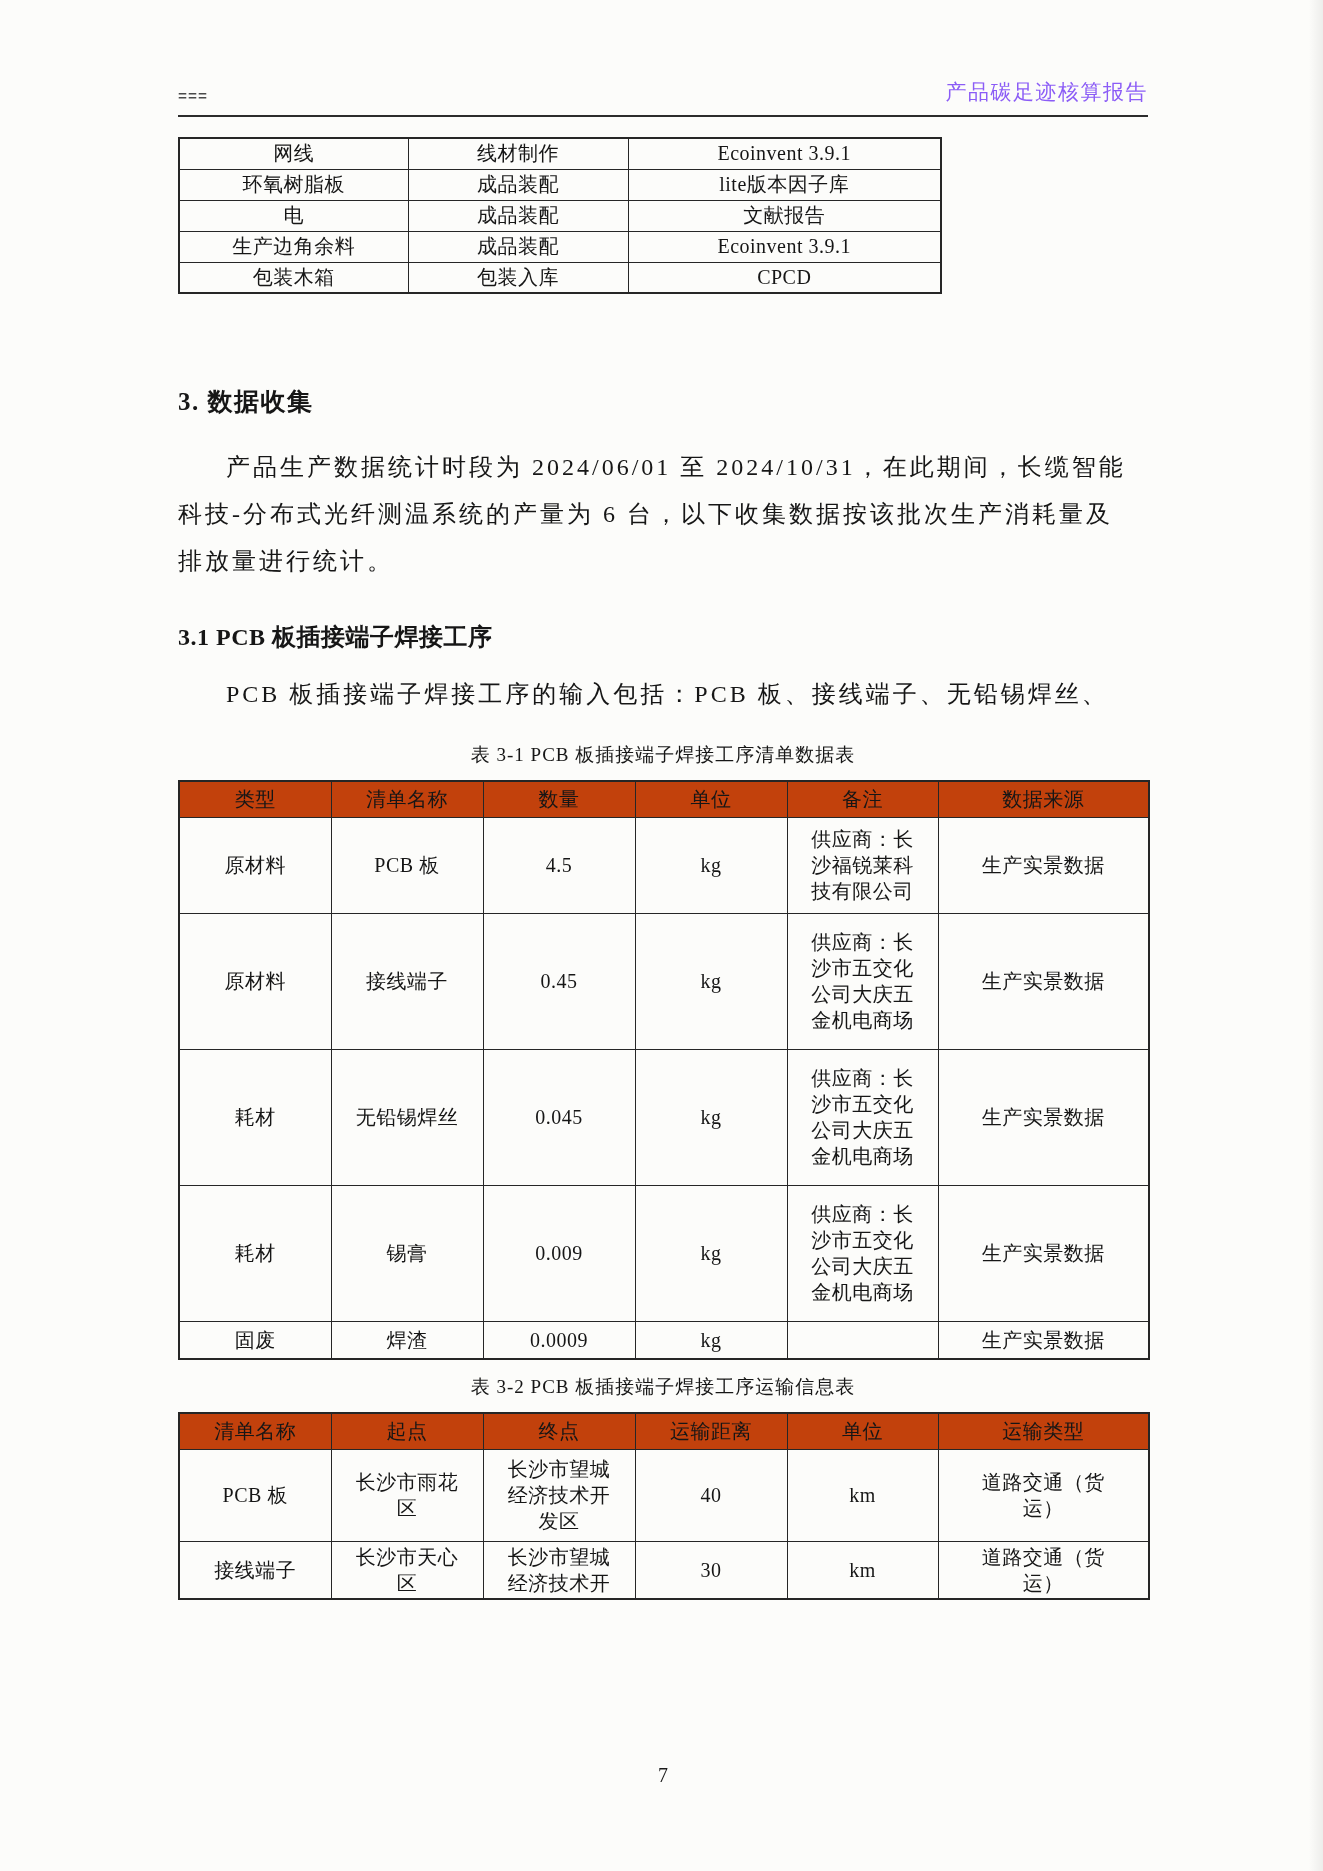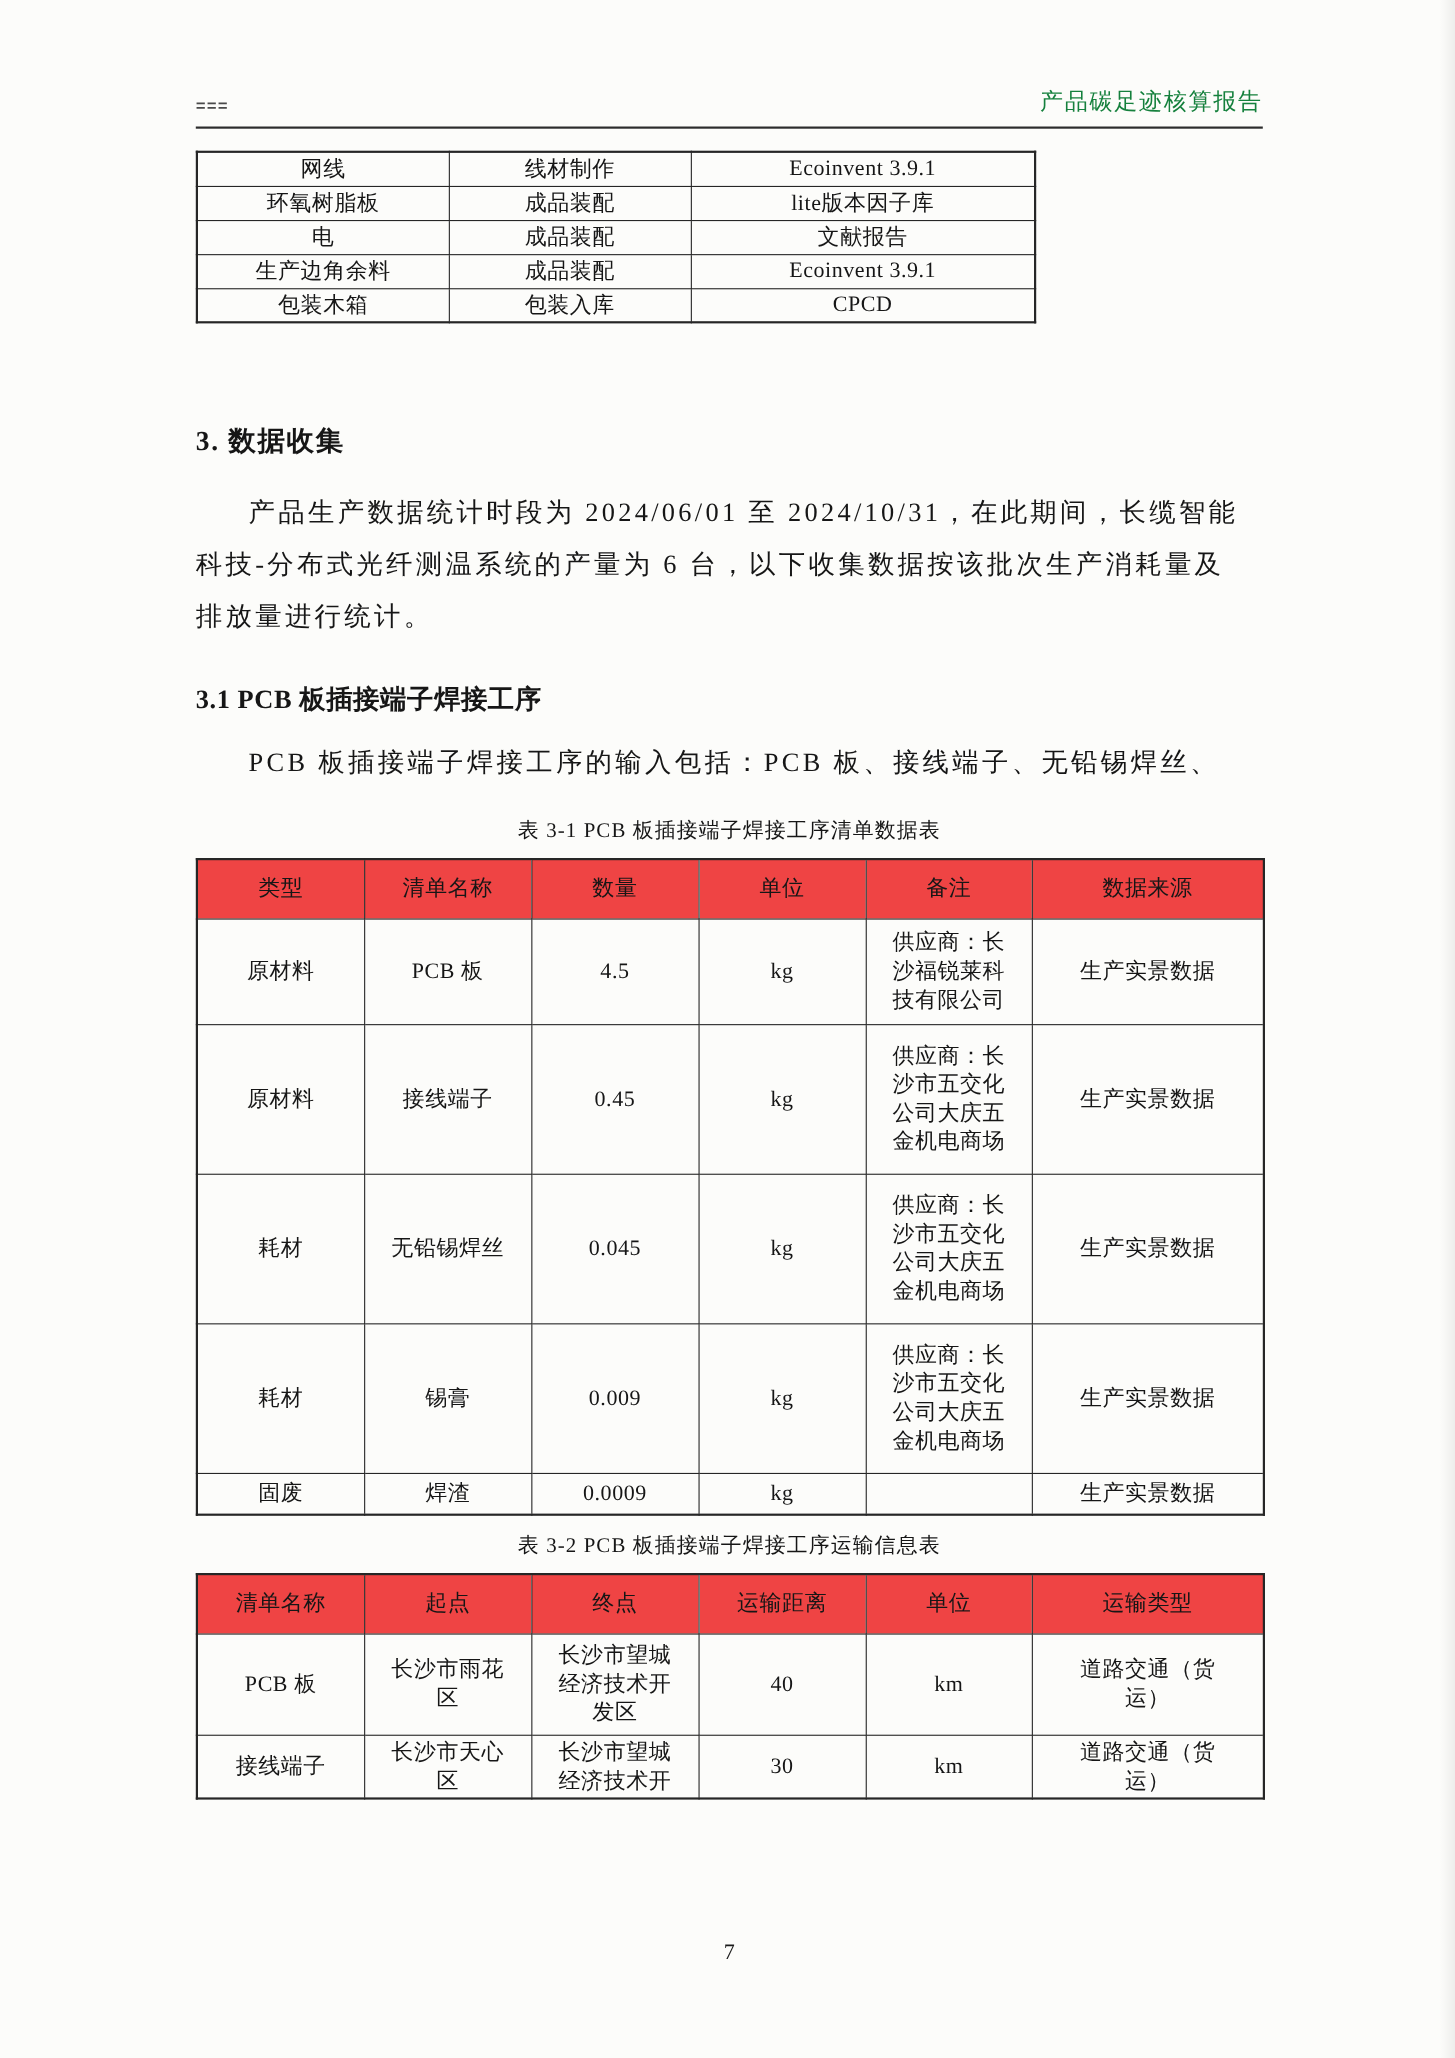--- a/index.html
+++ b/index.html
@@ -17,21 +17,21 @@
     pointer-events:none;
   }
   .doc-header {
     display:flex; justify-content:space-between; align-items:flex-end;
     border-bottom:2.5px solid #2c2c2c; padding-bottom:9px;
   }
   .hmark {
     font-size:15px; font-weight:bold; color:#4a4a4a; letter-spacing:1px;
     font-family:"Liberation Mono","DejaVu Sans Mono",monospace;
   }
-  .htitle { font-size:21px; color:#15803d; letter-spacing:1.5px; }
+  .htitle { font-size:21px; color:#8b5cf6; letter-spacing:1.5px; }
 
   table { border-collapse:collapse; table-layout:fixed; }
   .factor-table { width:762px; margin-top:20px; border:2px solid #262626; }
   .factor-table td {
     border:1.5px solid #262626; height:31px; text-align:center;
     font-size:20px; padding:0 4px; letter-spacing:0.5px;
   }
 
   h2.sec { margin:92px 0 0; font-size:25px; line-height:32px; font-weight:bold; letter-spacing:1.5px; }
   h3.sec { margin:36px 0 0; font-size:24px; line-height:32px; font-weight:bold; letter-spacing:0.5px; }
@@ -44,21 +44,21 @@
 
   .tcaption { margin-top:24px; text-align:center; font-size:19px; letter-spacing:1px; }
   .tcaption.second { margin-top:14px; }
 
   .data-table { width:970px; margin-top:12px; border:2px solid #262626; }
   .data-table th, .data-table td {
     border:1.5px solid #262626; text-align:center; vertical-align:middle;
     font-size:20px; font-weight:normal; padding:2px 4px; line-height:26px;
     letter-spacing:0.5px; overflow:hidden;
   }
-  .data-table th { background:#ef4444; height:54px; }
+  .data-table th { background:#c2410c; height:36px; }
   .rh-a td { height:96px; }
   .rh-b td { height:136px; }
   .rh-c td { height:38px; }
   .rh-d td { height:92px; }
   .rh-e td { height:56px; }
   .cell-wrap { padding:2px 22px !important; }
   .cell-dest { padding:2px 23px !important; }
   .cell-ttype { padding:2px 38px !important; }
 
   .page-footer {

